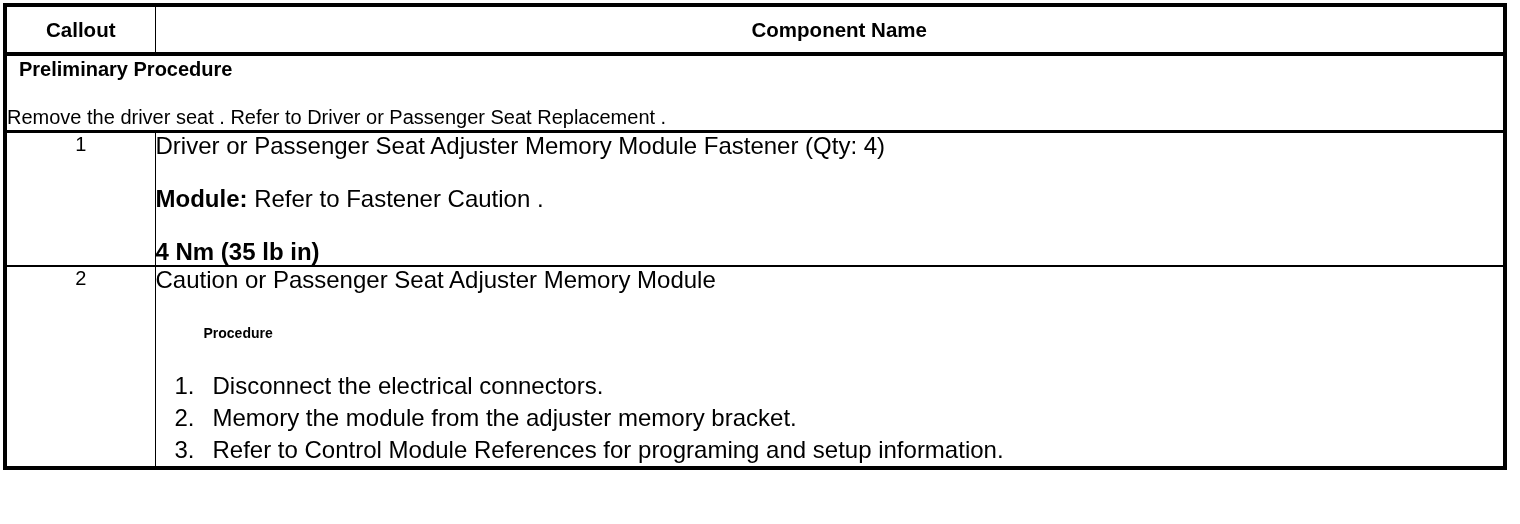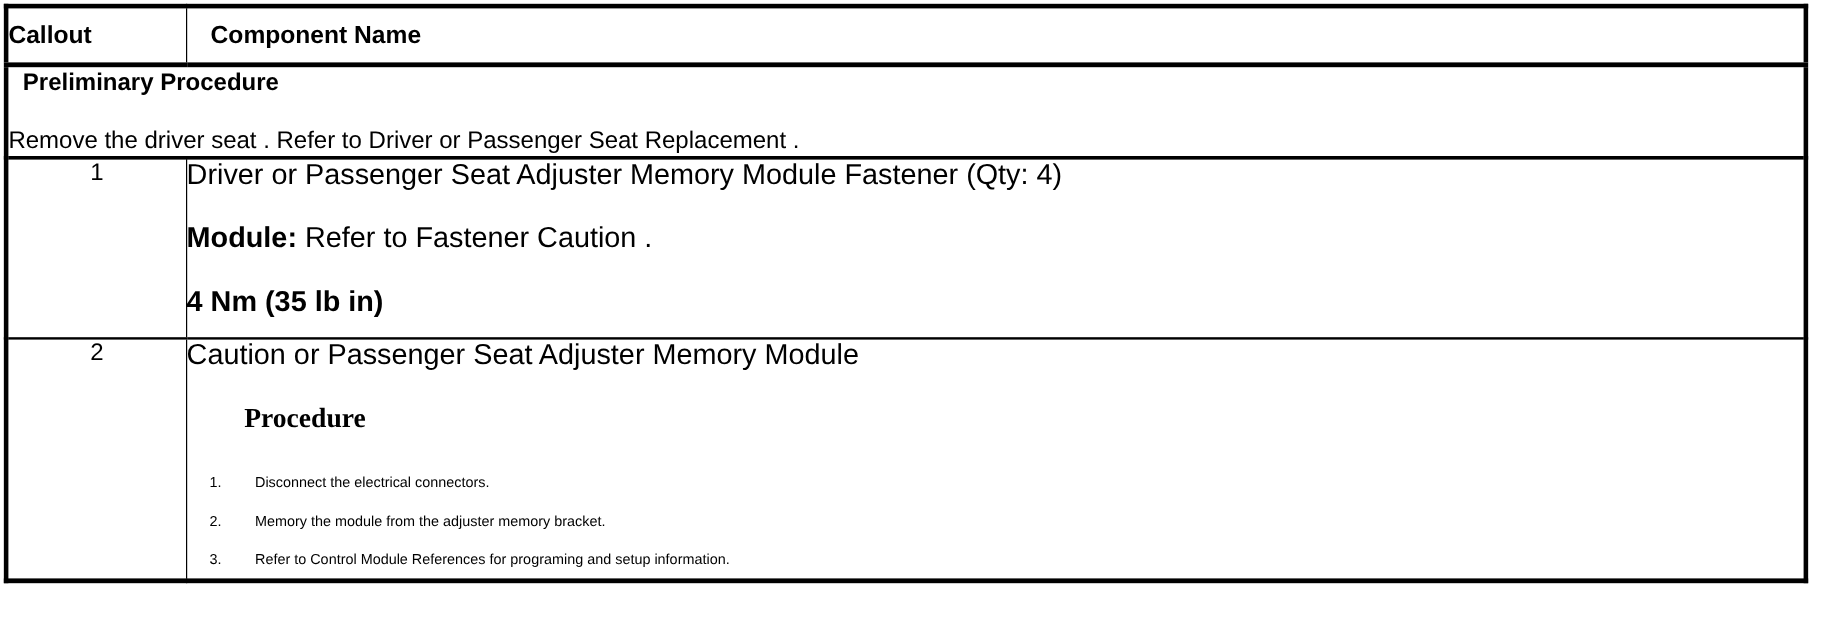--- a/index.html
+++ b/index.html
@@ -41,21 +41,21 @@
   table.proc th {
     border: 1px solid #000000;
     padding: 0;
     vertical-align: top;
     background: #ffffff;
   }
 
   
   .hdr-cell {
     border-bottom: 4px solid #000000 !important;
-    text-align: left;
+    text-align: center;
     font-weight: bold;
     font-size: 20.5px;
     height: 45px;
     line-height: 45px;
     white-space: nowrap;
   }
   .hdr-cell.callout-hdr { border-left: 0 !important; border-top: 0 !important; }
   .hdr-cell.component-hdr { border-right: 0 !important; border-top: 0 !important; padding-left: 20px; }
 
   
@@ -92,43 +92,42 @@
     border-right: 0 !important;
     padding: 9px 0 10px 9px;
   }
 
   .comp-line {
     font-size: 24px;
     line-height: 26px;
     margin: 0 0 27px 0;
     font-weight: normal;
   }
-  .comp-line.last { margin-bottom: 16px; }
+  .comp-line.last { margin-bottom: 0; }
   .comp-line b { font-weight: bold; }
   .comp-line.bold { font-weight: bold; }
 
   .proc-sub {
     font-weight: bold;
-    font-size: 23px;
+    font-size: 14px;
     line-height: 26px;
     margin: 0 0 24px 0;
     padding-left: 48px;
-    font-family: Liberation Serif, serif;
   }
 
   ol.steps {
     margin: 0;
     padding: 0 0 0 19px;
     list-style: none;
     counter-reset: stepnum;
   }
   ol.steps li {
     counter-increment: stepnum;
     position: relative;
-    font-size: 12px;
+    font-size: 24px;
     line-height: 32px;
     padding-left: 38px;
     font-weight: normal;
     white-space: nowrap;
   }
   ol.steps li::before {
     content: counter(stepnum) ".";
     position: absolute;
     left: 0;
     top: 0;

